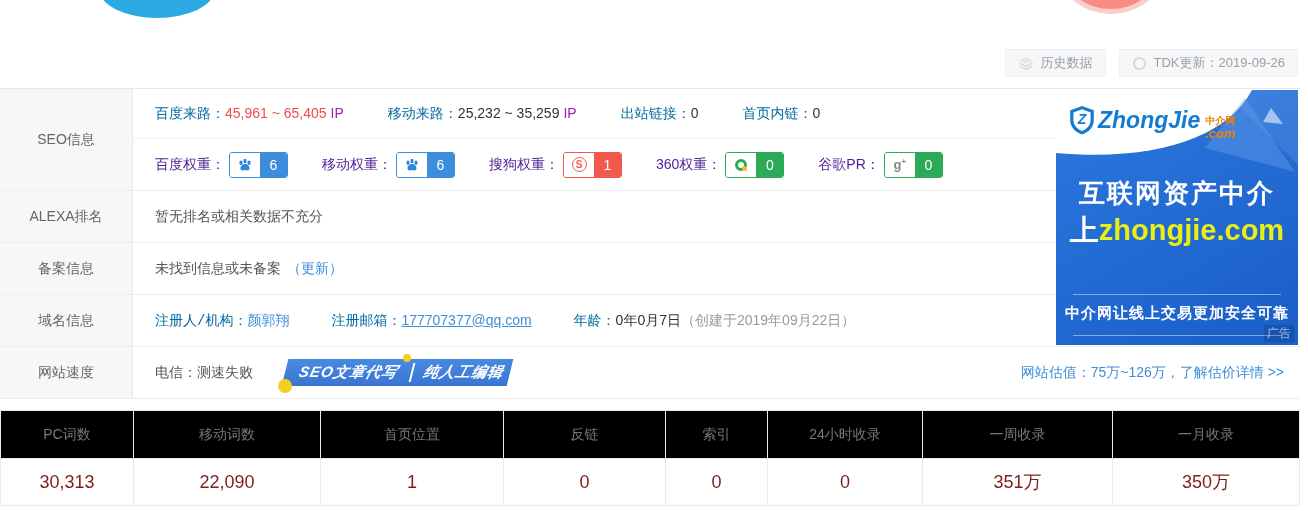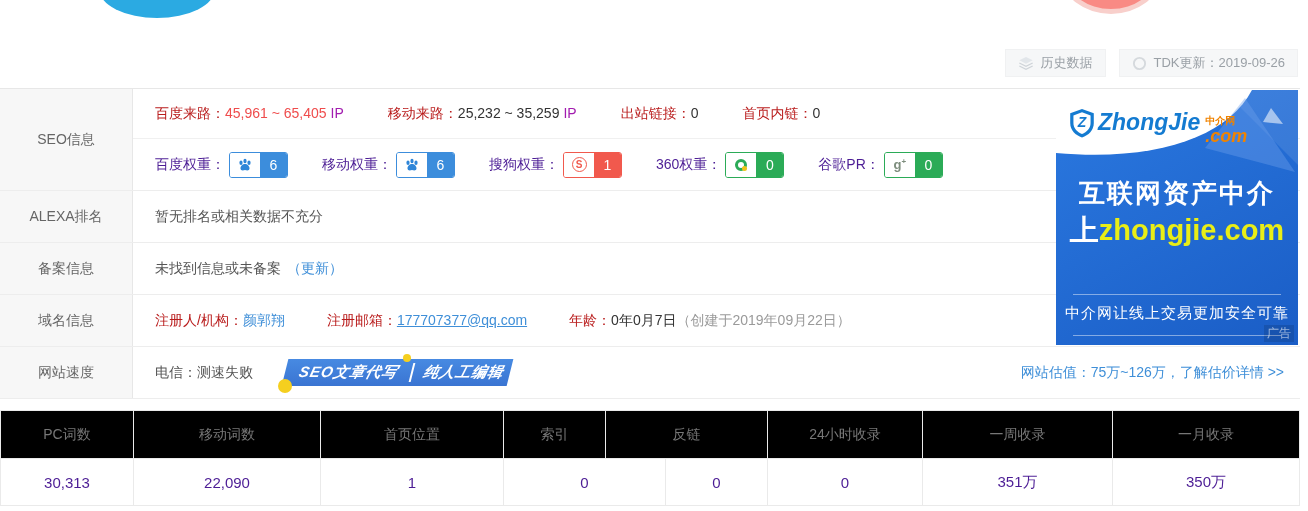--- a/index.html
+++ b/index.html
@@ -25,21 +25,21 @@
   .plabel { width:133px; background:#f7f7f7; border-right:1px solid #e7e7e7;
     display:flex; align-items:center; justify-content:center; color:#666; flex:none; }
   .pbody { flex:1; }
   .pline { display:flex; align-items:center; padding-left:22px; height:52px; }
   .pline.sub1 { height:50px; border-bottom:1px solid #f0f0f0; }
   .pline.sub2 { height:51px; }
   .row-alexa .pline, .row-icp .pline, .row-domain .pline { height:51px; }
   .row-speed .pline { height:51px; }
 
   .tgroup { margin-right:44px; white-space:nowrap; }
-  .tname { color:#b91c1c; }
+  .tname { color:#0369a1;font-family:Liberation Mono, monospace; }
   .tval { color:#333; }
   .tval.red { color:#ef4c4c; }
   .tunit { color:#a21caf; margin-left:4px; }
 
   .wgroup { margin-right:34px; display:flex; align-items:center; white-space:nowrap; }
   .wname { color:#4c1d95; margin-right:4px; }
   .wbadge { display:inline-flex; height:26px; border-radius:3px; overflow:hidden;
     border:1px solid; align-items:stretch; cursor:pointer; }
   .wbadge .icn { width:30px; background:#fff; display:flex; align-items:center; justify-content:center; }
   .wbadge .num { width:27px; color:#fff; display:flex; align-items:center; justify-content:center; font-size:14px; }
@@ -75,40 +75,40 @@
 
   
   .banner { position:absolute; left:1056px; top:90px; width:242px; height:255px;
     background:linear-gradient(150deg,#2b79e0,#1a5dc6); overflow:hidden; cursor:pointer; }
   .banner-curve { position:absolute; top:0; left:0; }
   .banner-tris { position:absolute; top:0; right:0; }
   .blogo { position:absolute; top:10px; left:13px; display:flex; align-items:center; gap:3px; }
   .blogo-name { font-size:23px; font-weight:bold; font-style:italic; color:#147bd1; line-height:1; }
   .blogo-stack { display:flex; flex-direction:column; line-height:1.05; margin-left:2px;margin-top:16px; }
   .blogo-cn { color:#f08300; font-size:10px; font-weight:bold; }
-  .blogo-tld { color:#f08300; font-size:18px; font-weight:bold; font-style:italic; }
+  .blogo-tld { color:#f08300; font-size:13px; font-weight:bold; font-style:italic; }
   .bheadline { position:absolute; top:86px; width:100%; text-align:center; color:#fff;
     font-size:26px; font-weight:bold; letter-spacing:2px; }
   .bsubline { position:absolute; top:121px; width:100%; text-align:center;
     font-size:29px; font-weight:bold; }
   .bsubline .pre { color:#fff; }
   .bsubline .dom { color:#e9ee16; }
   .bdiv { position:absolute; left:7%; width:86%; border-top:1px solid rgba(255,255,255,.45); }
   .bdiv.d1 { top:204px; } .bdiv.d2 { top:245px; }
   .btagline { position:absolute; top:214px; width:100%; text-align:center; color:#fff;
-    font-size:15px; font-weight:normal; letter-spacing:1px; }
+    font-size:15px; font-weight:bold; letter-spacing:1px; }
   .bad { position:absolute; right:4px; bottom:3px; font-size:12px; color:rgba(255,255,255,.55);
     background:rgba(0,0,0,.12); padding:0 3px; }
 
   
   .kwtable { position:absolute; top:410px; left:0; width:1300px; border:1px solid #eaeaea; background:#fff; }
   .kwhead, .kwrow { display:flex; }
   .kwhead { background:#000000; border-bottom:1px solid #eaeaea; }
   .kwhead .cell { height:47px; color:#777; }
-  .kwrow .cell { height:46px; color:#4c1d95; font-size:15px; }
+  .kwrow .cell { height:46px; color:#7f1d1d; font-size:18px; }
   .cell { display:flex; align-items:center; justify-content:center; border-left:1px solid #eaeaea; flex:none; }
   .cell:first-child { border-left:none; }
   .c0{width:132px;} .c1{width:187px;} .c2{width:183px;} .c3{width:162px;}
   .c4{width:102px;} .c5{width:155px;} .c6{width:190px;} .c7{width:187px;}
 </style>
 </head>
 <body>
 
 <div id="app">
 
@@ -302,22 +302,22 @@
     <div class="btagline">中介网让线上交易更加安全可靠</div>
     <div class="bdiv d2"></div>
     <div class="bad">广告</div>
   </div>
 
   <div class="kwtable">
     <div class="kwhead">
       <div class="cell c0">PC词数</div>
       <div class="cell c1">移动词数</div>
       <div class="cell c2">首页位置</div>
+      <div class="cell c3">反链</div>
       <div class="cell c4">索引</div>
-      <div class="cell c3">反链</div>
       <div class="cell c5">24小时收录</div>
       <div class="cell c6">一周收录</div>
       <div class="cell c7">一月收录</div>
     </div>
     <div class="kwrow">
       <div class="cell c0">30,313</div>
       <div class="cell c1">22,090</div>
       <div class="cell c2">1</div>
       <div class="cell c3">0</div>
       <div class="cell c4">0</div>

